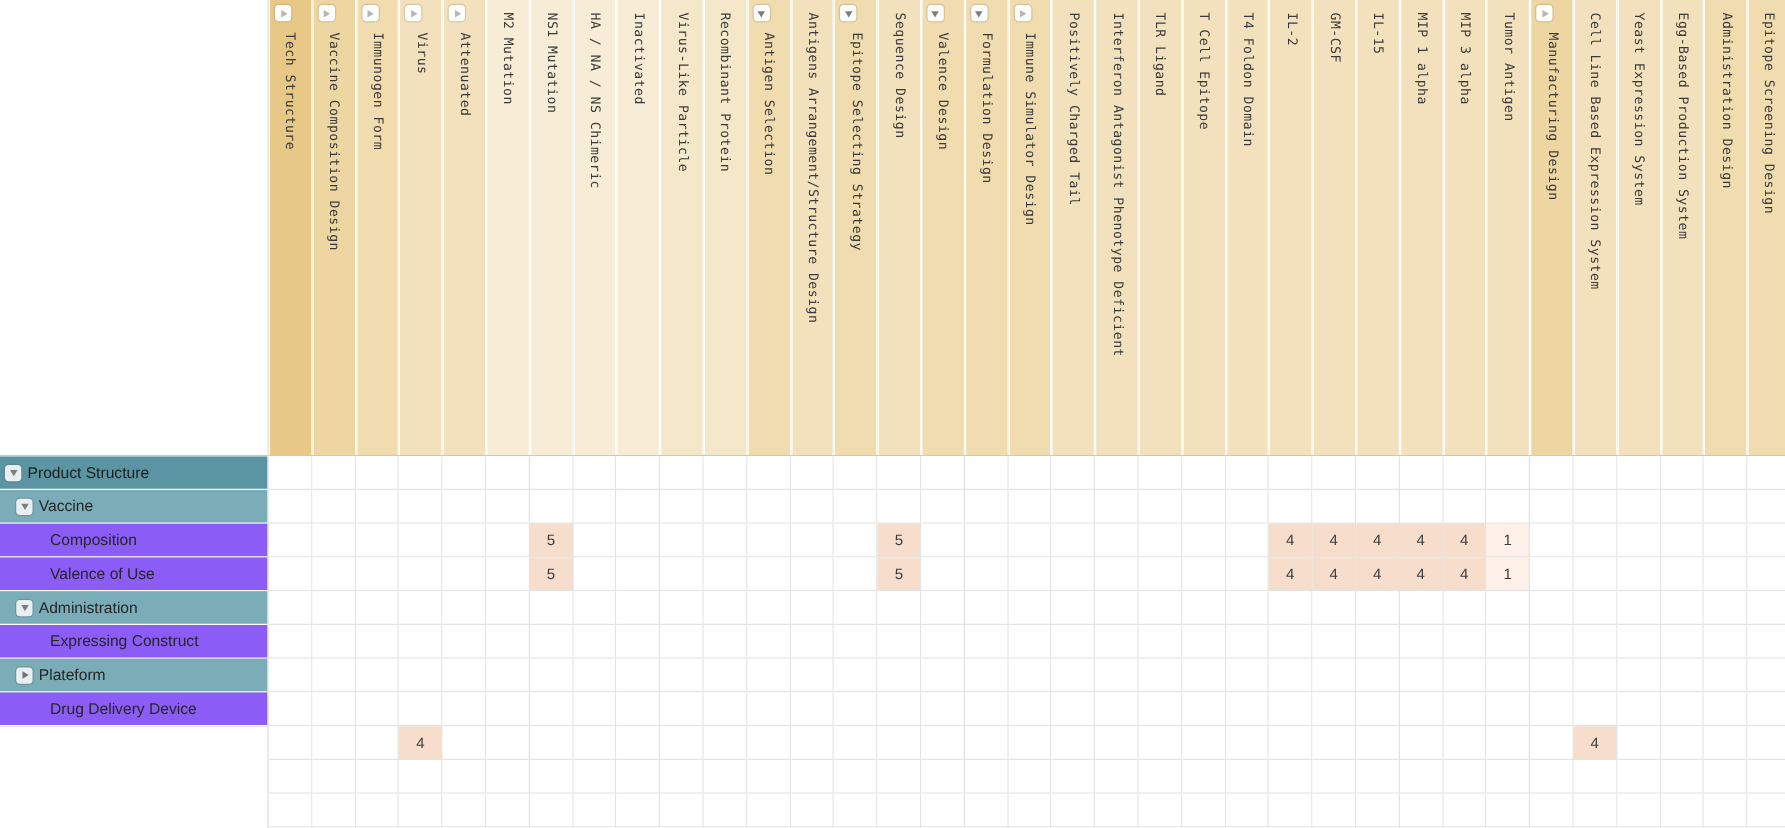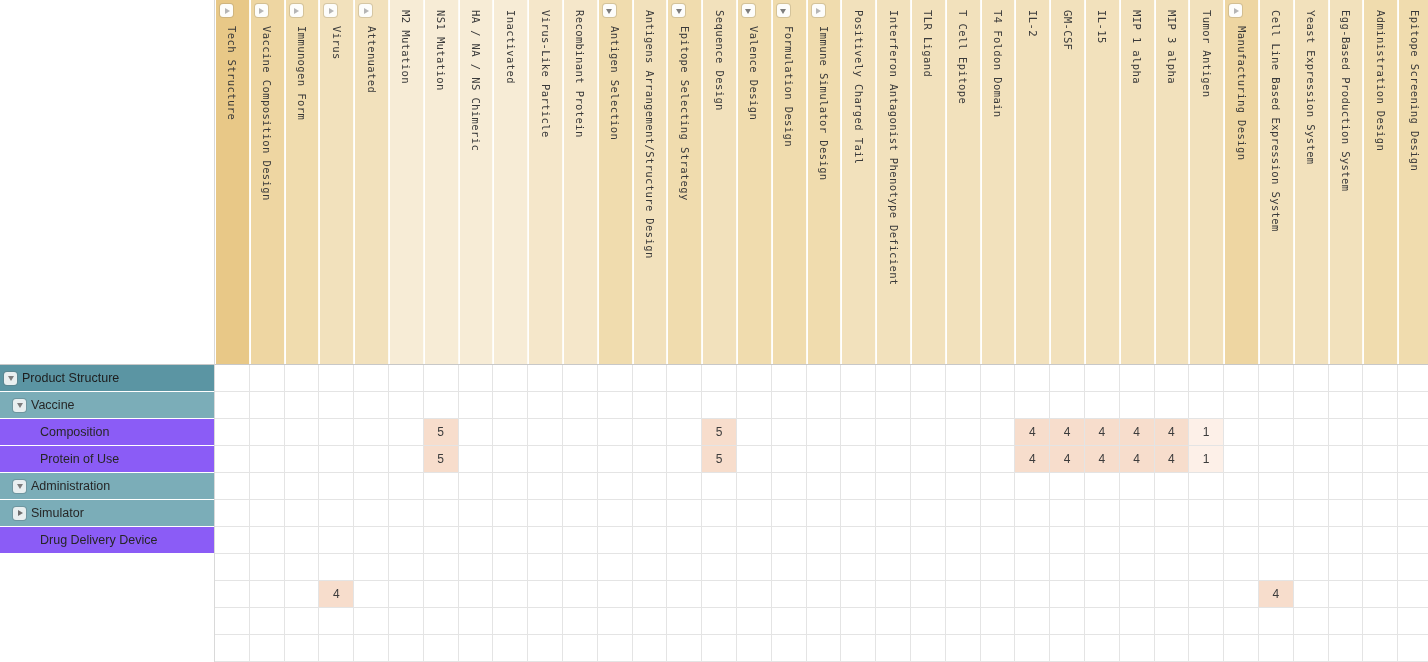--- a/index.html
+++ b/index.html
@@ -332,33 +332,36 @@
         <div class="row-head lvl1">
           <span class="row-tri-box">
             <span class="tri down"></span>
           </span>
           <span class="row-label">Vaccine</span>
         </div>
         <div class="row-head lvl2">
           <span class="row-label">Composition</span>
         </div>
         <div class="row-head lvl2">
-          <span class="row-label">Protein of Use</span>
+          <span class="row-label">Valence of Use</span>
         </div>
         <div class="row-head lvl1">
           <span class="row-tri-box">
             <span class="tri down"></span>
           </span>
           <span class="row-label">Administration</span>
         </div>
+        <div class="row-head lvl2">
+          <span class="row-label">Expressing Construct</span>
+        </div>
         <div class="row-head lvl1">
           <span class="row-tri-box">
             <span class="tri right dark"></span>
           </span>
-          <span class="row-label">Simulator</span>
+          <span class="row-label">Plateform</span>
         </div>
         <div class="row-head lvl2">
           <span class="row-label">Drug Delivery Device</span>
         </div>
       </div>
 
     <div class="body-area" id="body-area">
         <div class="body-row">
           <div class="cell"></div>
           <div class="cell"></div>

